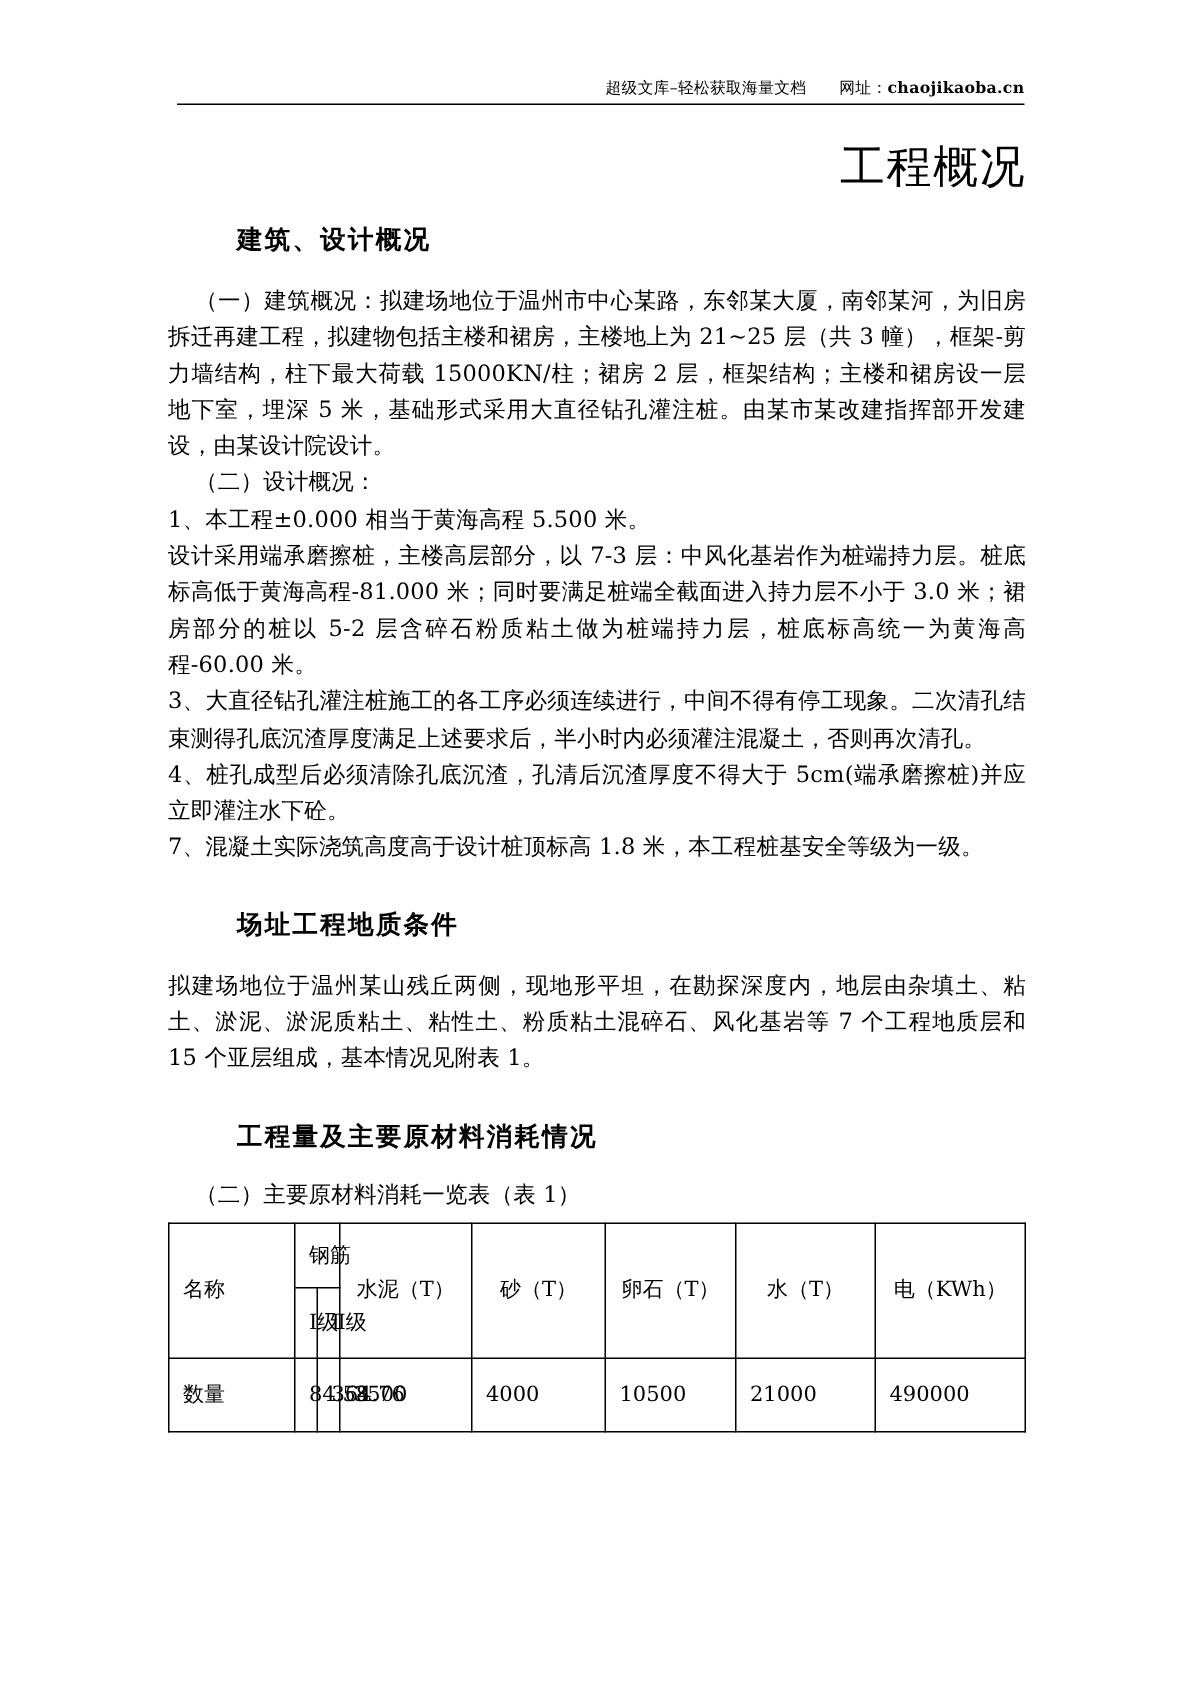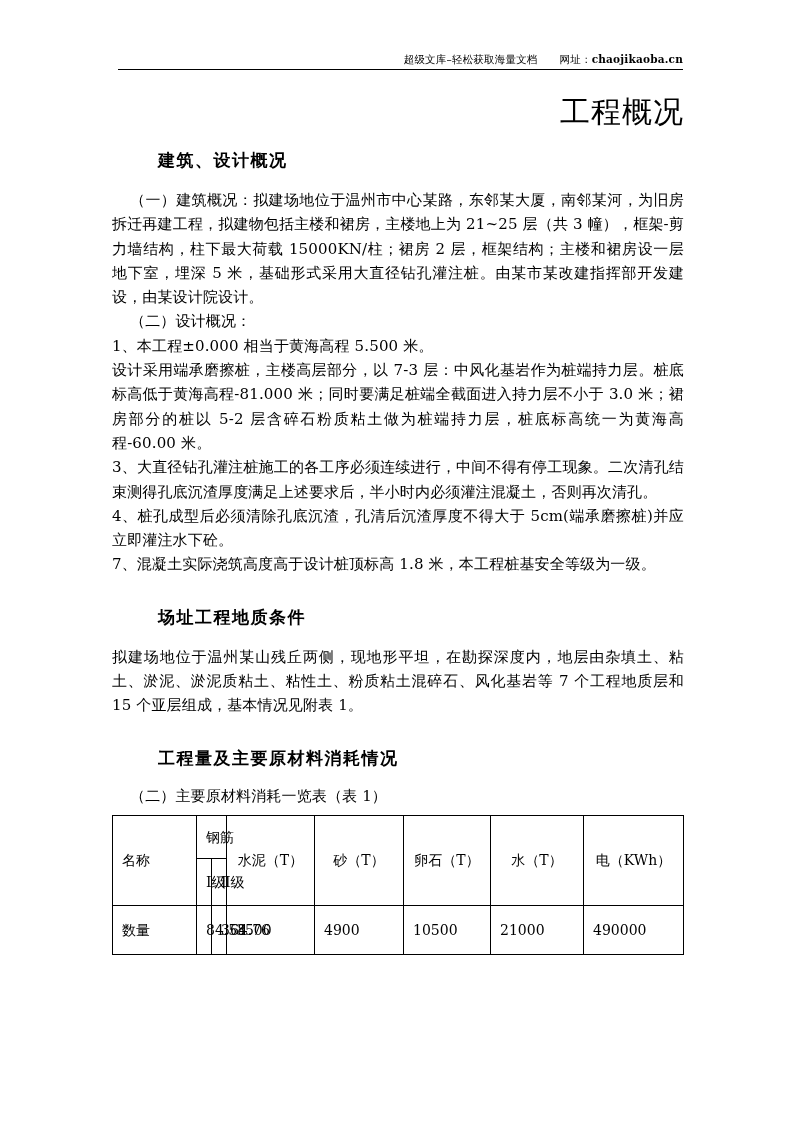--- a/index.html
+++ b/index.html
@@ -176,21 +176,21 @@
         </tr>
         <tr class="row-sub">
           <td class="c-g1 sub-head">Ⅰ级</td>
           <td class="c-g2 sub-head">Ⅱ级</td>
         </tr>
         <tr class="row-data">
           <td class="c-name">数量</td>
           <td class="c-g1 val">84.58</td>
           <td class="c-g2 val">364.76</td>
           <td class="c-cement val">3500</td>
-          <td class="c-sand val">4900</td>
+          <td class="c-sand val">4000</td>
           <td class="c-gravel val">10500</td>
           <td class="c-water val">21000</td>
           <td class="c-elec val">490000</td>
         </tr>
       </tbody>
     </table>
 
   </div>
 </div>
 

